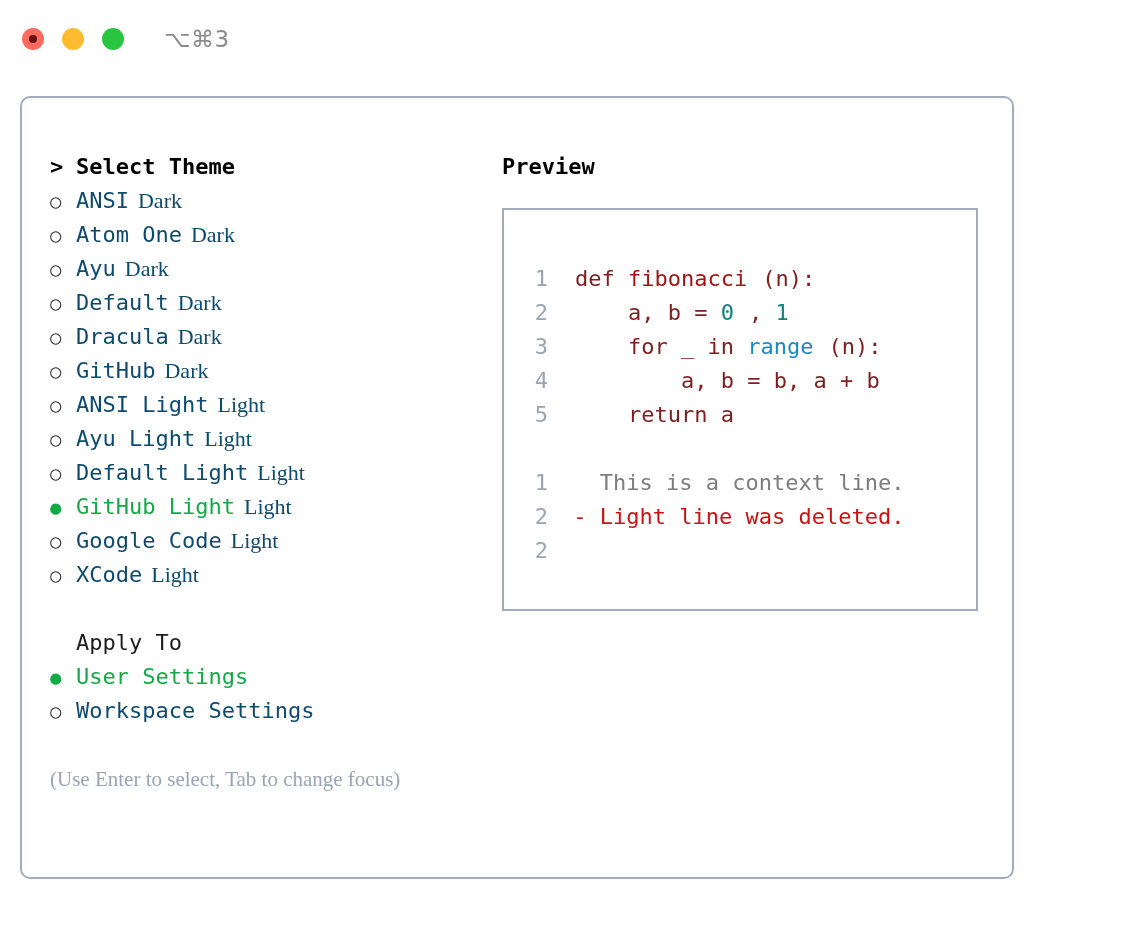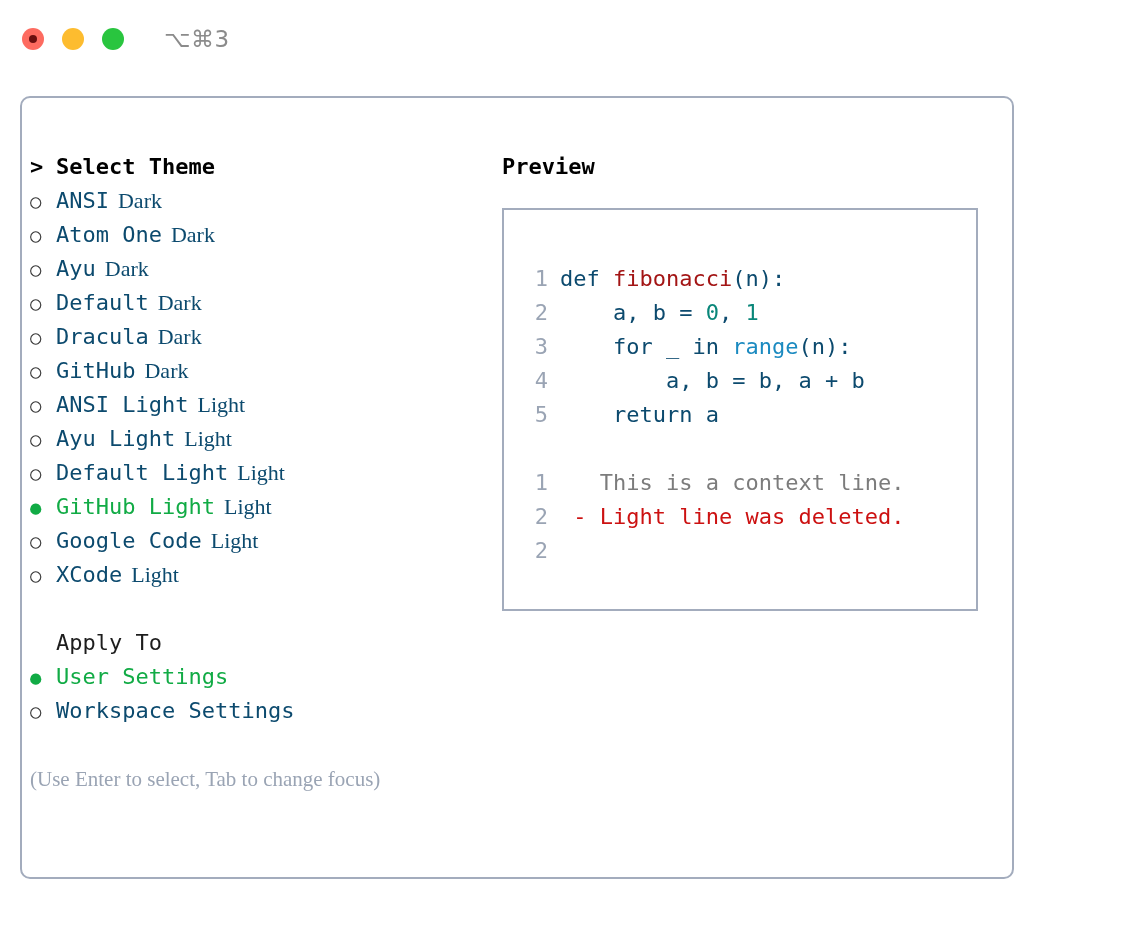--- a/index.html
+++ b/index.html
@@ -81,21 +81,21 @@
 
   .columns {
     position: absolute;
     left: 0; top: 0;
     width: 100%; height: 100%;
   }
 
   
   .left-col {
     position: absolute;
-    left: 8px;
+    left: 28px;
     top: 52px;
     width: 470px;
   }
 
   .section-title {
     font-size: 22px;
     font-weight: bold;
     color: #000000;
     line-height: 34px;
     white-space: pre;
@@ -181,21 +181,21 @@
     white-space: pre;
   }
   .ln {
     display: inline-block;
     width: 26px;
     flex: 0 0 26px;
     color: #9aa4b4;
     text-align: right;
     margin-right: 12px;
   }
-  .code-txt { color: #0c4a6e; }
+  .code-txt { color: #7f1d1d; margin-left: 15px; }
 
   .tok-fn     { color: #a31515; }
   .tok-num    { color: #098679; }
   .tok-builtin{ color: #1b8ac0; }
 
   .spacer-line { height: 34px; }
 
   .diff-ctx { color: #7c7c7c; }
   .diff-del { color: #cc1111; }
   .diff-add { color: #00c000; }

